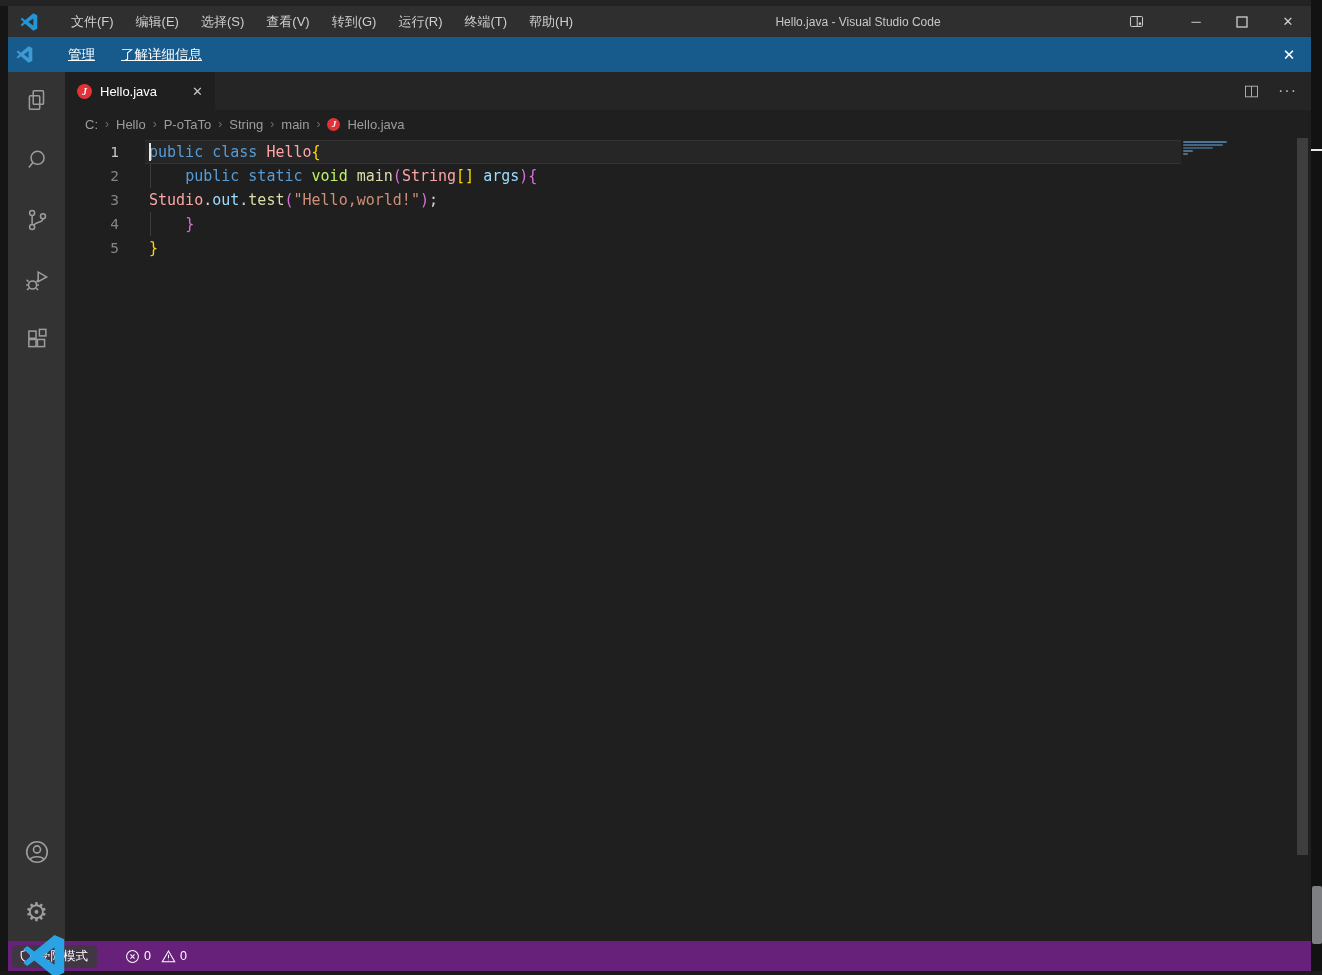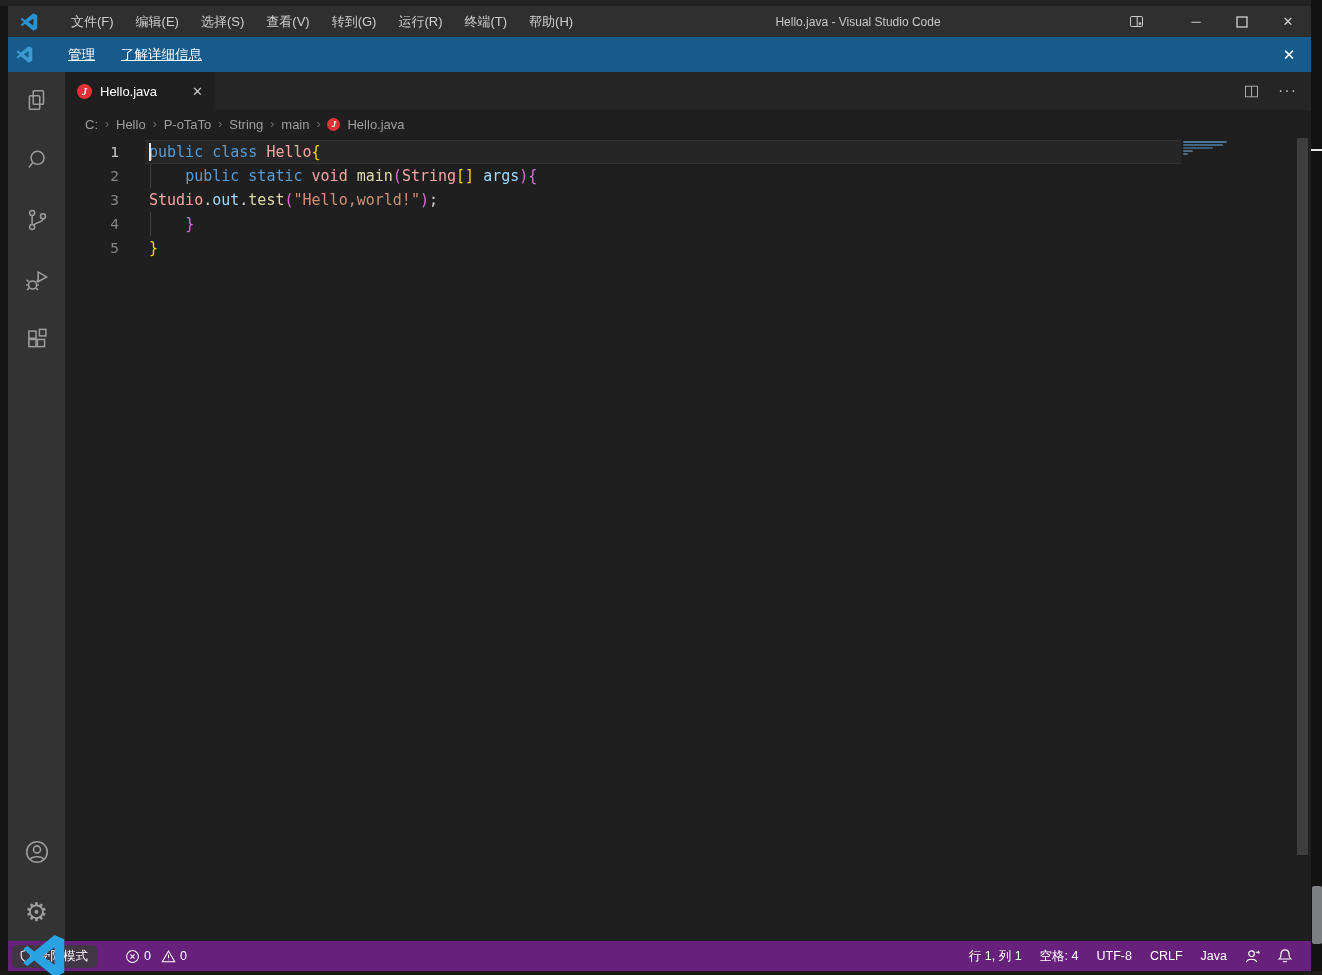--- a/index.html
+++ b/index.html
@@ -69,21 +69,21 @@
   .code-line { position:relative; height:24px; line-height:24px; white-space:pre;
     font-family:"DejaVu Sans Mono","Liberation Mono",monospace; font-size:15px; }
   .ln { position:absolute; left:0; width:54px; text-align:right; color:#858585; font-size:14.5px; }
   .code-line.current .ln { color:#c6c6c6; }
   .code-text { position:absolute; left:84px; }
   .curbox { position:absolute; left:80px; right:130px; top:0; bottom:0;
     background:rgba(255,255,255,0.03); border-top:1px solid #323232; border-bottom:1px solid #323232; }
   .cursor { position:absolute; left:84px; top:3px; width:1.5px; height:18px; background:#e8e8e8; }
   .iguide { position:absolute; left:85px; top:0; width:1px; height:24px; background:#3c3c3c; }
 
-  .tk-kw { color:#569cd6; } .tk-cls { color:#fca5a5; } .tk-void { color:#fca5a5; }
+  .tk-kw { color:#569cd6; } .tk-cls { color:#fca5a5; } .tk-void { color:#bef264; }
   .tk-fn { color:#dcdcaa; } .tk-var { color:#9cdcfe; } .tk-str { color:#ce9178; }
   .tk-b1 { color:#ffd700; } .tk-b2 { color:#da70d6; } .tk-pl { color:#d4d4d4; }
 
   .minimap { position:absolute; left:1118px; top:3px; width:50px; }
   .mm-line { height:2px; margin-bottom:1px; border-radius:1px; }
   .scrollbar-thumb { position:absolute; left:1232px; top:0; width:11px; height:717px;
     background:rgba(121,121,121,0.35); }
 
   
   .statusbar { position:relative; height:30px; background:#68217a; display:flex; align-items:center;
@@ -267,40 +267,20 @@
               <path d="M5.8 5.8 L10.2 10.2 M10.2 5.8 L5.8 10.2"></path>
           </svg>
           <span>0</span>
           <svg width="15" height="15" viewBox="0 0 16 16" style="margin-left:6px">
             <path d="M8 2.2 L14.6 13.6 H1.4 Z"></path>
               <path d="M8 6.2 V9.8 M8 11.4 V12.1"></path>
           </svg>
           <span>0</span>
         </div>
       </div>
-      <div class="sb-right" id="sb-right">
-          <div class="sb-item">行 1, 列 1</div>
-          <div class="sb-item">空格: 4</div>
-          <div class="sb-item">UTF-8</div>
-          <div class="sb-item">CRLF</div>
-          <div class="sb-item">Java</div>
-          <div class="sb-icon">
-            <svg width="17" height="17" viewBox="0 0 18 18">
-              <circle cx="8" cy="6" r="3"></circle>
-              <path d="M2.5 15 C3.5 10.8 12.5 10.8 13.5 15"></path>
-              <path d="M12.5 4.5 H16 M14.8 3 L16 4.5 L14.8 6"></path>
-            </svg>
-          </div>
-          <div class="sb-icon">
-            <svg width="16" height="16" viewBox="0 0 16 16">
-              <path d="M8 1.8 C10.8 1.8 12 3.8 12 6.3 C12 9.3 13 10.3 13.8 11 H2.2 C3 10.3 4 9.3 4 6.3 C4 3.8 5.2 1.8 8 1.8 Z"></path>
-              <path d="M6.5 13 C6.8 14 9.2 14 9.5 13"></path>
-            </svg>
-          </div>
-        </div>
     </div>
   </div>
 
   <svg class="overlay-logo" viewBox="0 0 100 100">
     <path fill="#2aa3e4" fill-rule="evenodd" d="M74 2 L96 12 V88 L74 98 L28 60 L12 73 L3 66 L20 50 L3 34 L12 27 L28 40 Z M74 30 L46 50 L74 70 Z"></path>
   </svg>
 
   <div class="edge-right">
     <div class="wline"></div>
       <div class="gblock"></div>

